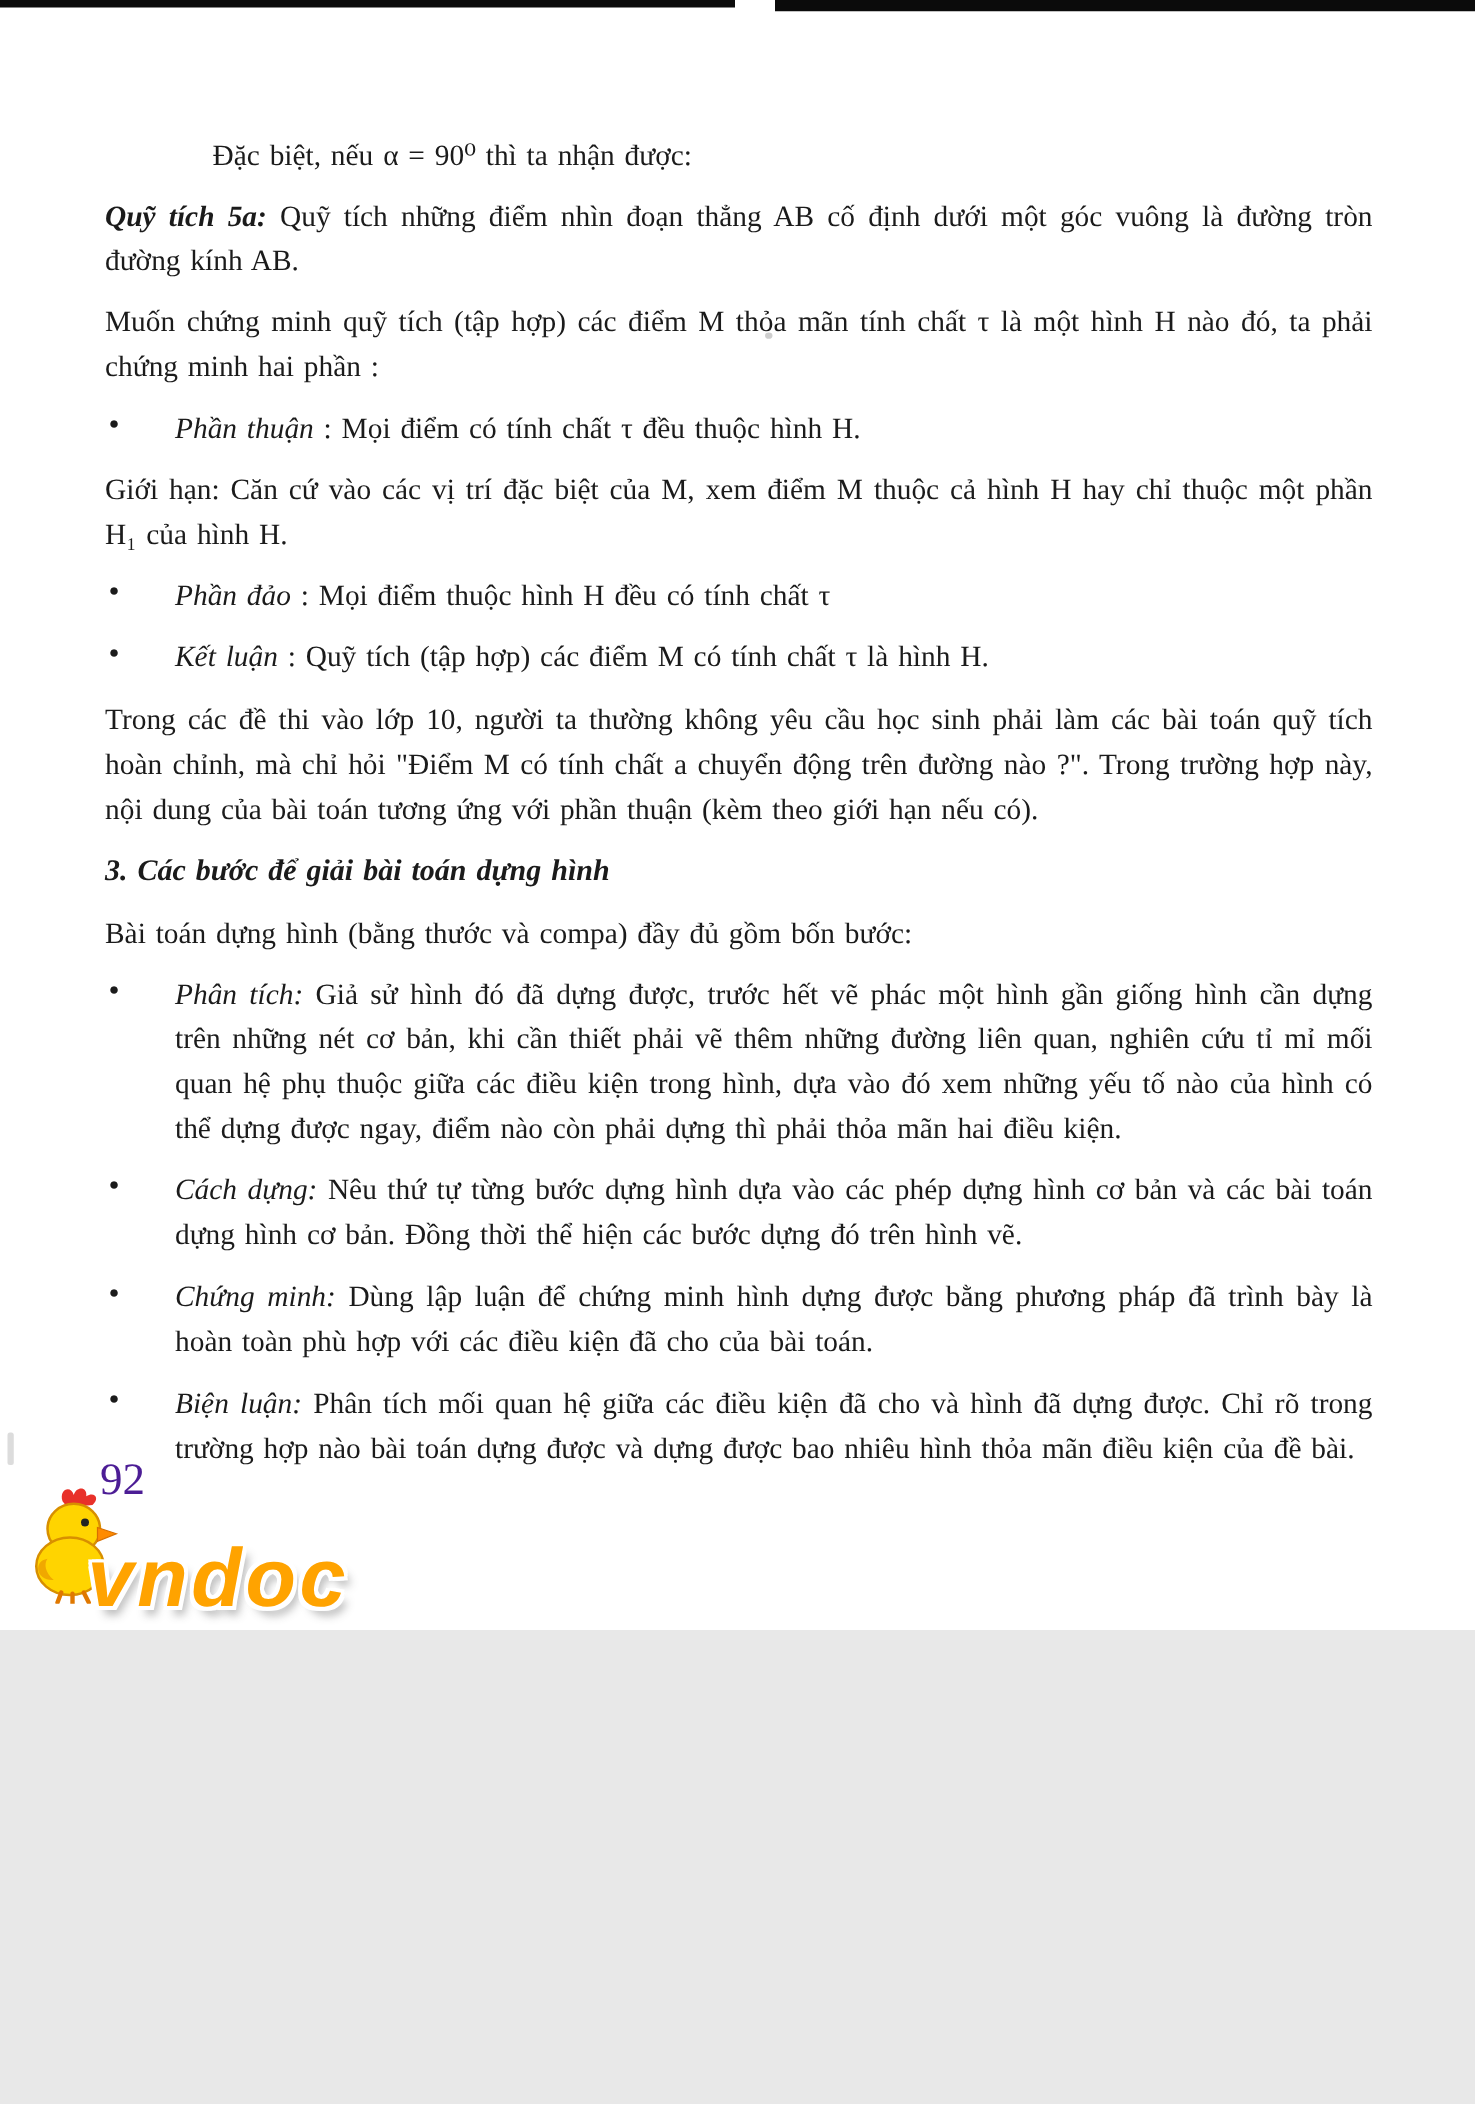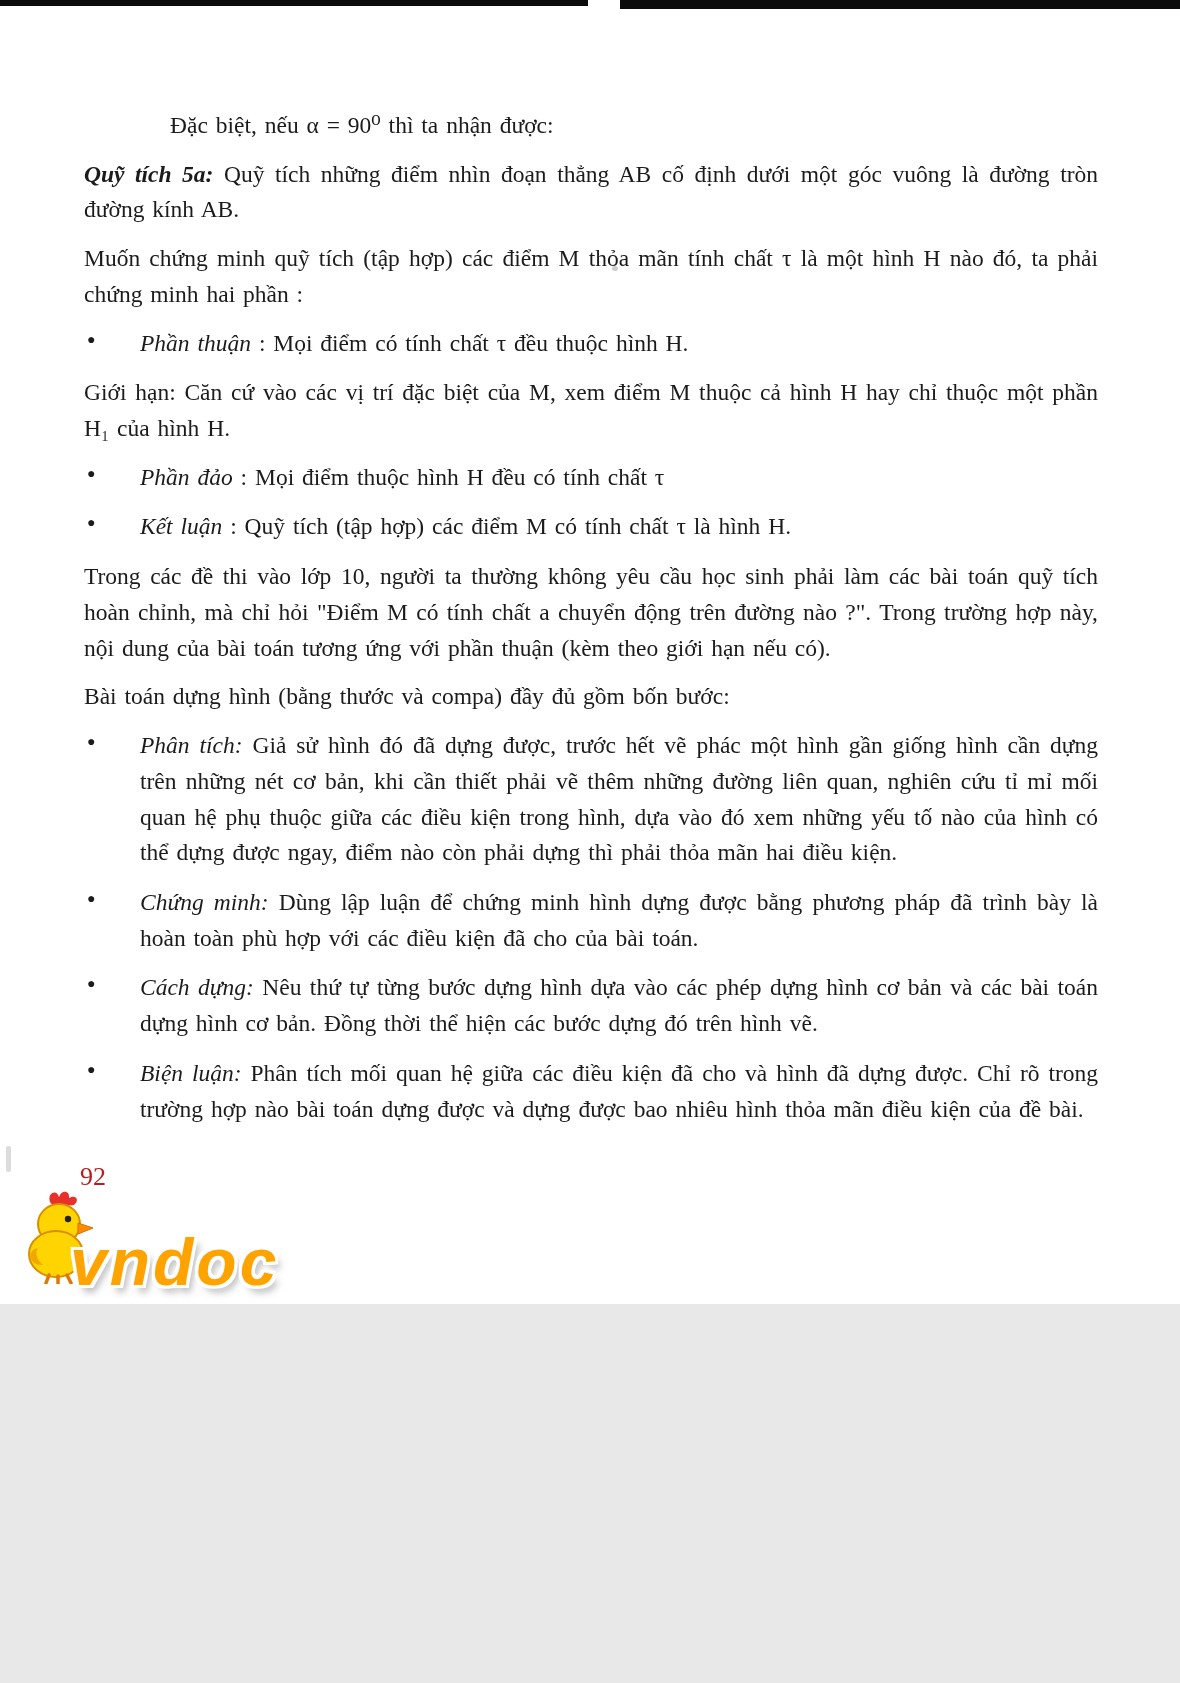--- a/index.html
+++ b/index.html
@@ -65,22 +65,22 @@
     left: 18px;
     bottom: 14px;
     width: 360px;
     height: 124px;
   }
   .mascot { position: absolute; left: 2px; bottom: 2px; }
   .page-number {
     position: absolute;
     left: 62px;
     top: -4px;
-    font-size: 26px;
-    color: #b91c1c;
+    font-size: 36px;
+    color: #4c1d95;
     font-family: "Liberation Serif", serif;
   }
   .logo-text {
     position: absolute;
     left: 52px;
     bottom: -10px;
     font-family: "Liberation Sans", "DejaVu Sans", sans-serif;
     font-weight: bold;
     font-size: 66px;
     letter-spacing: 3px;
@@ -115,28 +115,29 @@
     <div class="bullet"><span class="it">Phần thuận</span><span> : Mọi điểm có tính chất  τ  đều thuộc hình H.</span></div>
 
     <p class="sub">Giới hạn: Căn cứ vào các vị trí đặc biệt của M, xem điểm M thuộc cả hình H hay chỉ thuộc một phần H₁ của hình H.</p>
 
     <div class="bullet"><span class="it">Phần đảo</span><span> : Mọi điểm thuộc hình H đều có tính chất  τ</span></div>
 
     <div class="bullet"><span class="it">Kết luận</span><span> : Quỹ tích (tập hợp) các điểm M có tính chất  τ  là hình H.</span></div>
 
     <p>Trong các đề thi vào lớp 10, người ta thường không yêu cầu học sinh phải làm các bài toán quỹ tích hoàn chỉnh, mà chỉ hỏi "Điểm M có tính chất a chuyển động trên đường nào ?". Trong trường hợp này, nội dung của bài toán tương ứng với phần thuận (kèm theo giới hạn nếu có).</p>
 
+    <h2 class="sec">3. Các bước để giải bài toán dựng hình</h2>
 
     <p>Bài toán dựng hình (bằng thước và compa) đầy đủ gồm bốn bước:</p>
 
     <div class="bullet"><span class="it">Phân tích:</span><span> Giả sử hình đó đã dựng được, trước hết vẽ phác một hình gần giống hình cần dựng trên những nét cơ bản, khi cần thiết phải vẽ thêm những đường liên quan, nghiên cứu tỉ mỉ mối quan hệ phụ thuộc giữa các điều kiện trong hình, dựa vào đó xem những yếu tố nào của hình có thể dựng được ngay, điểm nào còn phải dựng thì phải thỏa mãn hai điều kiện.</span></div>
 
+    <div class="bullet"><span class="it">Cách dựng:</span><span> Nêu thứ tự từng bước dựng hình dựa vào các phép dựng hình cơ bản và các bài toán dựng hình cơ bản. Đồng thời thể hiện các bước dựng đó trên hình vẽ.</span></div>
+
     <div class="bullet"><span class="it">Chứng minh:</span><span> Dùng lập luận để chứng minh hình dựng được bằng phương pháp đã trình bày là hoàn toàn phù hợp với các điều kiện đã cho của bài toán.</span></div>
-
-    <div class="bullet"><span class="it">Cách dựng:</span><span> Nêu thứ tự từng bước dựng hình dựa vào các phép dựng hình cơ bản và các bài toán dựng hình cơ bản. Đồng thời thể hiện các bước dựng đó trên hình vẽ.</span></div>
 
     <div class="bullet"><span class="it">Biện luận:</span><span> Phân tích mối quan hệ giữa các điều kiện đã cho và hình đã dựng được. Chỉ rõ trong trường hợp nào bài toán dựng được và dựng được bao nhiêu hình thỏa mãn điều kiện của đề bài.</span></div>
 
 
   </main>
 
   <footer class="footer">
     <span class="mascot">
       <svg width="76" height="96" viewBox="0 0 76 96" xmlns="http://www.w3.org/2000/svg">
         <path d="M30 14 C27 4 37 1 39 9 C41 2 50 2 49 10 C56 6 60 12 54 17 L34 19 Z" fill="#e8312a"></path>

